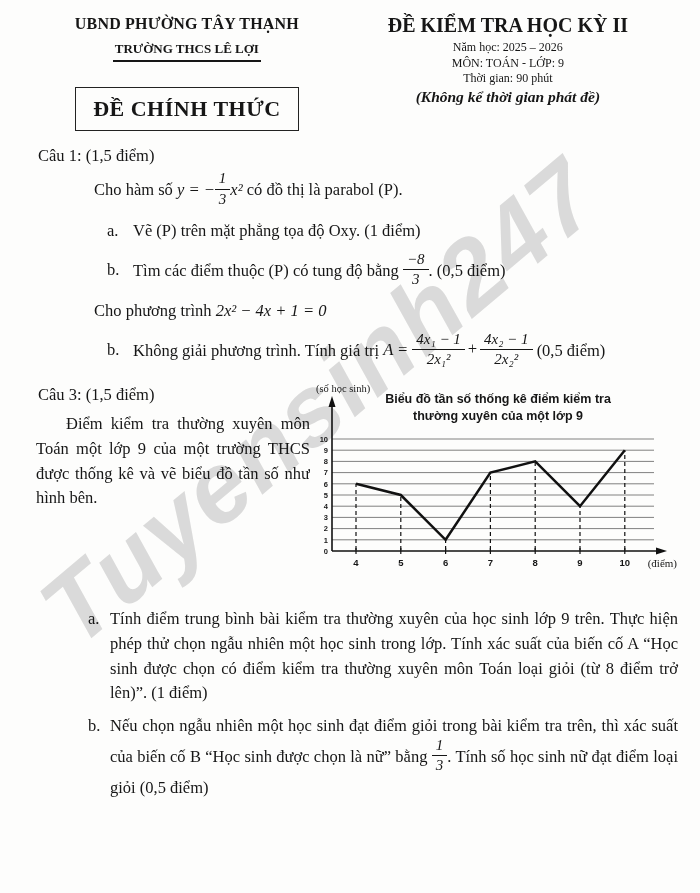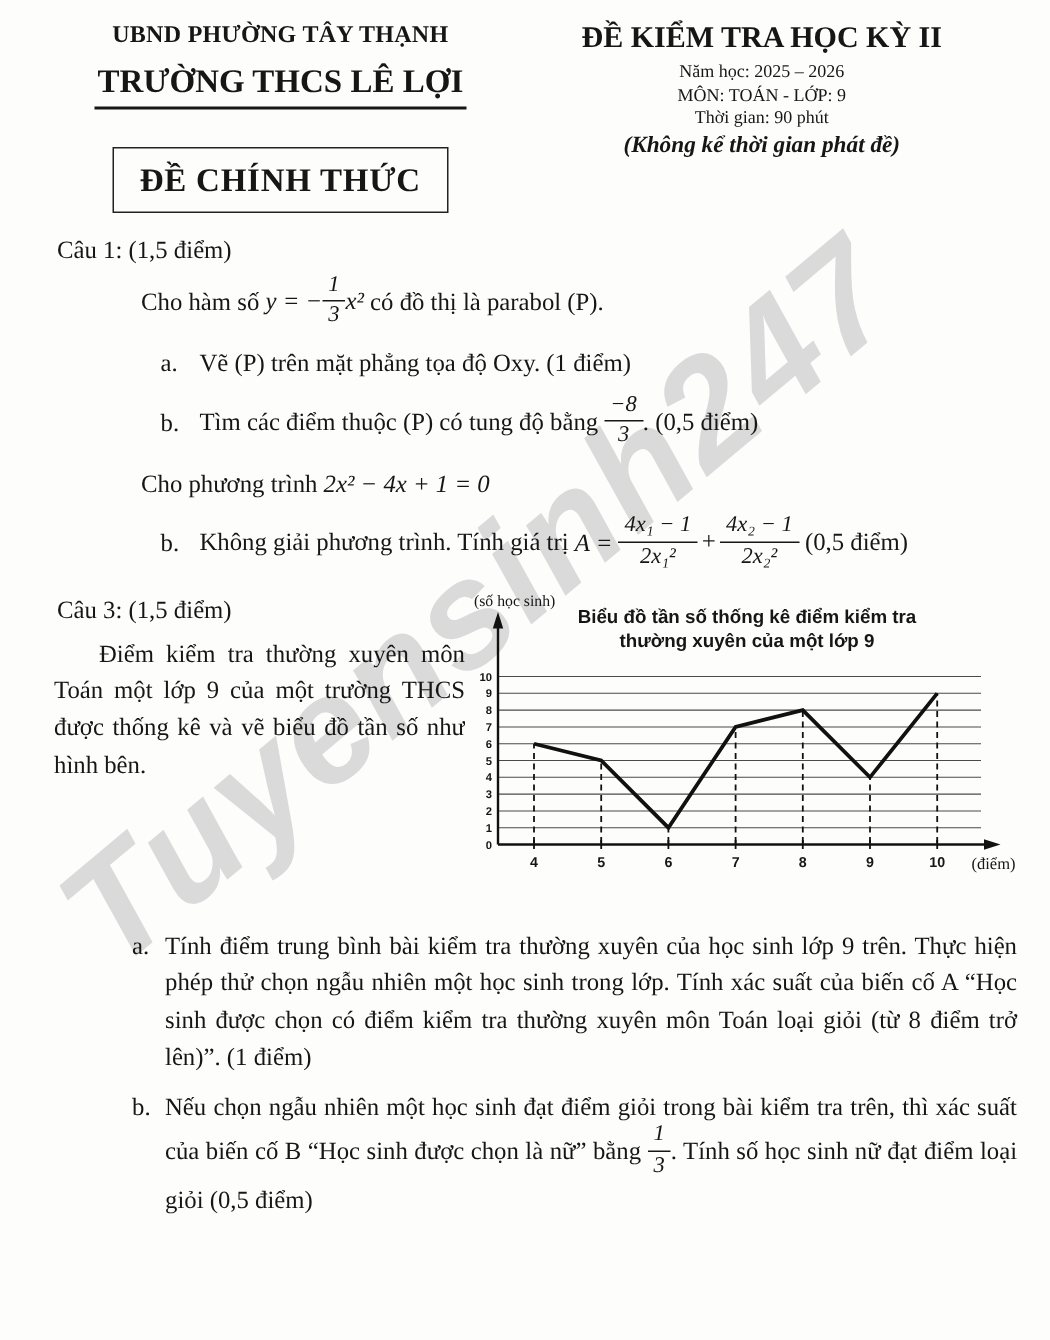--- a/index.html
+++ b/index.html
@@ -19,21 +19,21 @@
     color:#b9b9b9; opacity:.5; white-space:nowrap;
     transform:rotate(-40deg); transform-origin:0 50%;
     pointer-events:none;
   }
   .content { position:relative; z-index:1; }
   
   .header { display:flex; width:100%; }
   .header-left { width:47%; text-align:center; padding-top:2px; }
   .header-right { width:53%; text-align:center; }
   .org1 { font-weight:bold; font-size:16px; letter-spacing:.2px; }
-  .org2 { font-weight:bold; font-size:22px; display:inline-block;
+  .org2 { font-weight:bold; font-size:13px; display:inline-block;
           border-bottom:2px solid #161616; padding:0 2px 1px; margin-top:1px; }
   .official-box {
     display:inline-block; margin-top:25px; padding:4px 17px 5px;
     border:1.7px solid #222; font-weight:bold; font-size:22px; letter-spacing:.5px;
   }
   .exam-title { font-weight:bold; font-size:20px; }
   .h-line { font-weight:normal; font-size:12px; line-height:1.3; }
   .h-note { font-weight:bold; font-style:italic; font-size:15.5px; line-height:1.3; }
   
   .q-heading { margin:13px 0 4px 2px; font-size:16.5px; }

